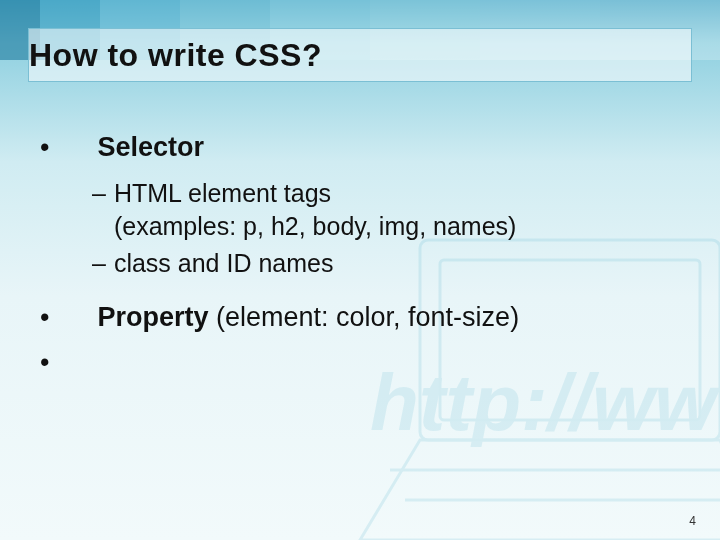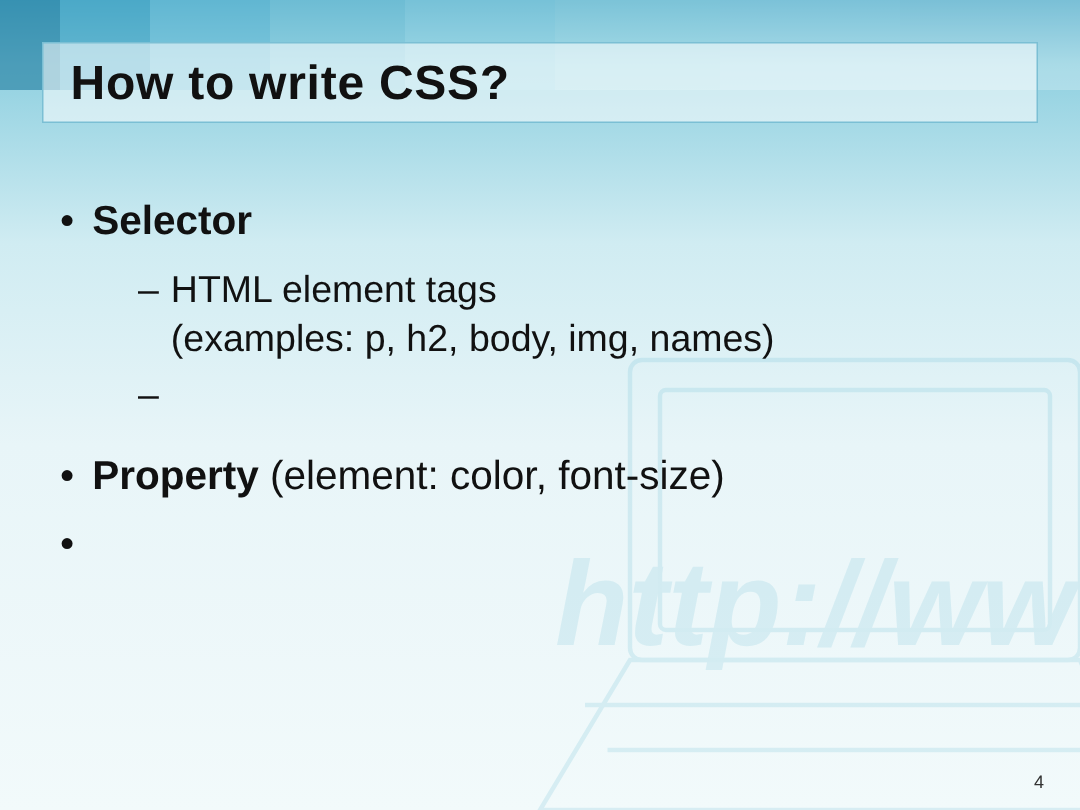--- a/index.html
+++ b/index.html
@@ -47,21 +47,20 @@
     position: absolute;
     top: 28px;
     left: 28px;
     right: 28px;
     height: 54px;
     border: 1px solid #7bbfd4;
     background: rgba(255,255,255,0.55);
     z-index: 3;
     display: flex;
     align-items: center;
-    padding-left: 18px;
   }
   .title {
     font-weight: 900;
     font-size: 32px;
     font-family: "Arial Black", Arial, sans-serif;
     color: #111;
     letter-spacing: .5px;
   }
   .body {
     position: absolute;
@@ -71,21 +70,21 @@
     z-index: 3;
     color: #111;
   }
   .l1 {
     font-size: 27px;
     margin-bottom: 14px;
     display: flex;
     align-items: baseline;
   }
   .l1 .dot { margin-right: 12px; }
-  .l1 .label { font-weight: 700; }
+  .l1 .label { font-weight: 700; margin-left: 36px; }
   .l1 .rest { font-weight: 400; }
   .l2 {
     font-size: 25px;
     margin-left: 52px;
     margin-bottom: 4px;
     line-height: 1.32;
     display: flex;
   }
   .l2 .dash { margin-right: 8px; }
   .spacer { height: 18px; }
@@ -138,20 +137,21 @@
       <span class="label">Selector</span><span class="rest"></span>
     </span>
   </div>
   <div class="l2">
     <span class="dash">–</span>
     <span style="white-space:pre-line">HTML element tags
 (examples: p, h2, body, img, names)</span>
   </div>
   <div class="l2">
     <span class="dash">–</span>
+    <span>class and ID names</span>
   </div>
 
   <div class="spacer"></div>
 
   <div class="l1">
     <span class="dot">•</span>
     <span>
       <span class="label">Property</span><span class="rest"> (element: color, font-size)</span>
     </span>
   </div>

